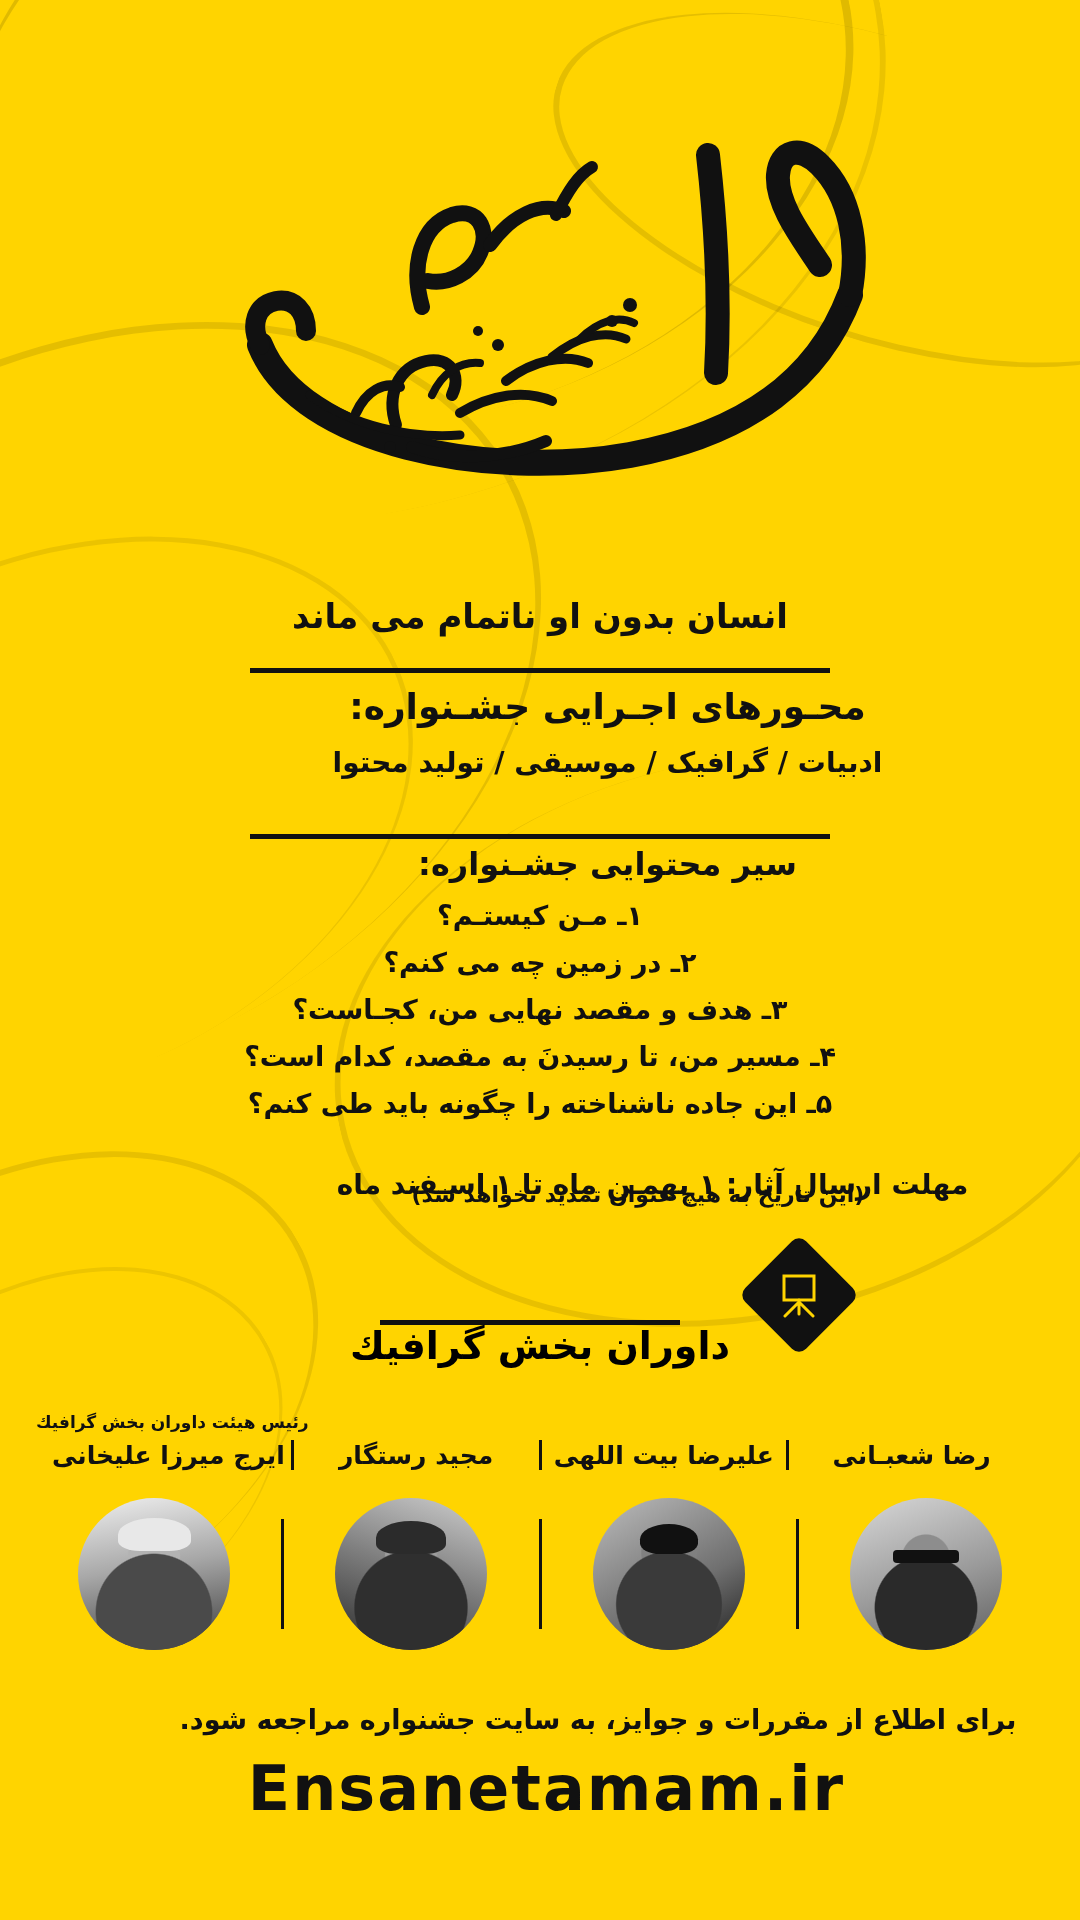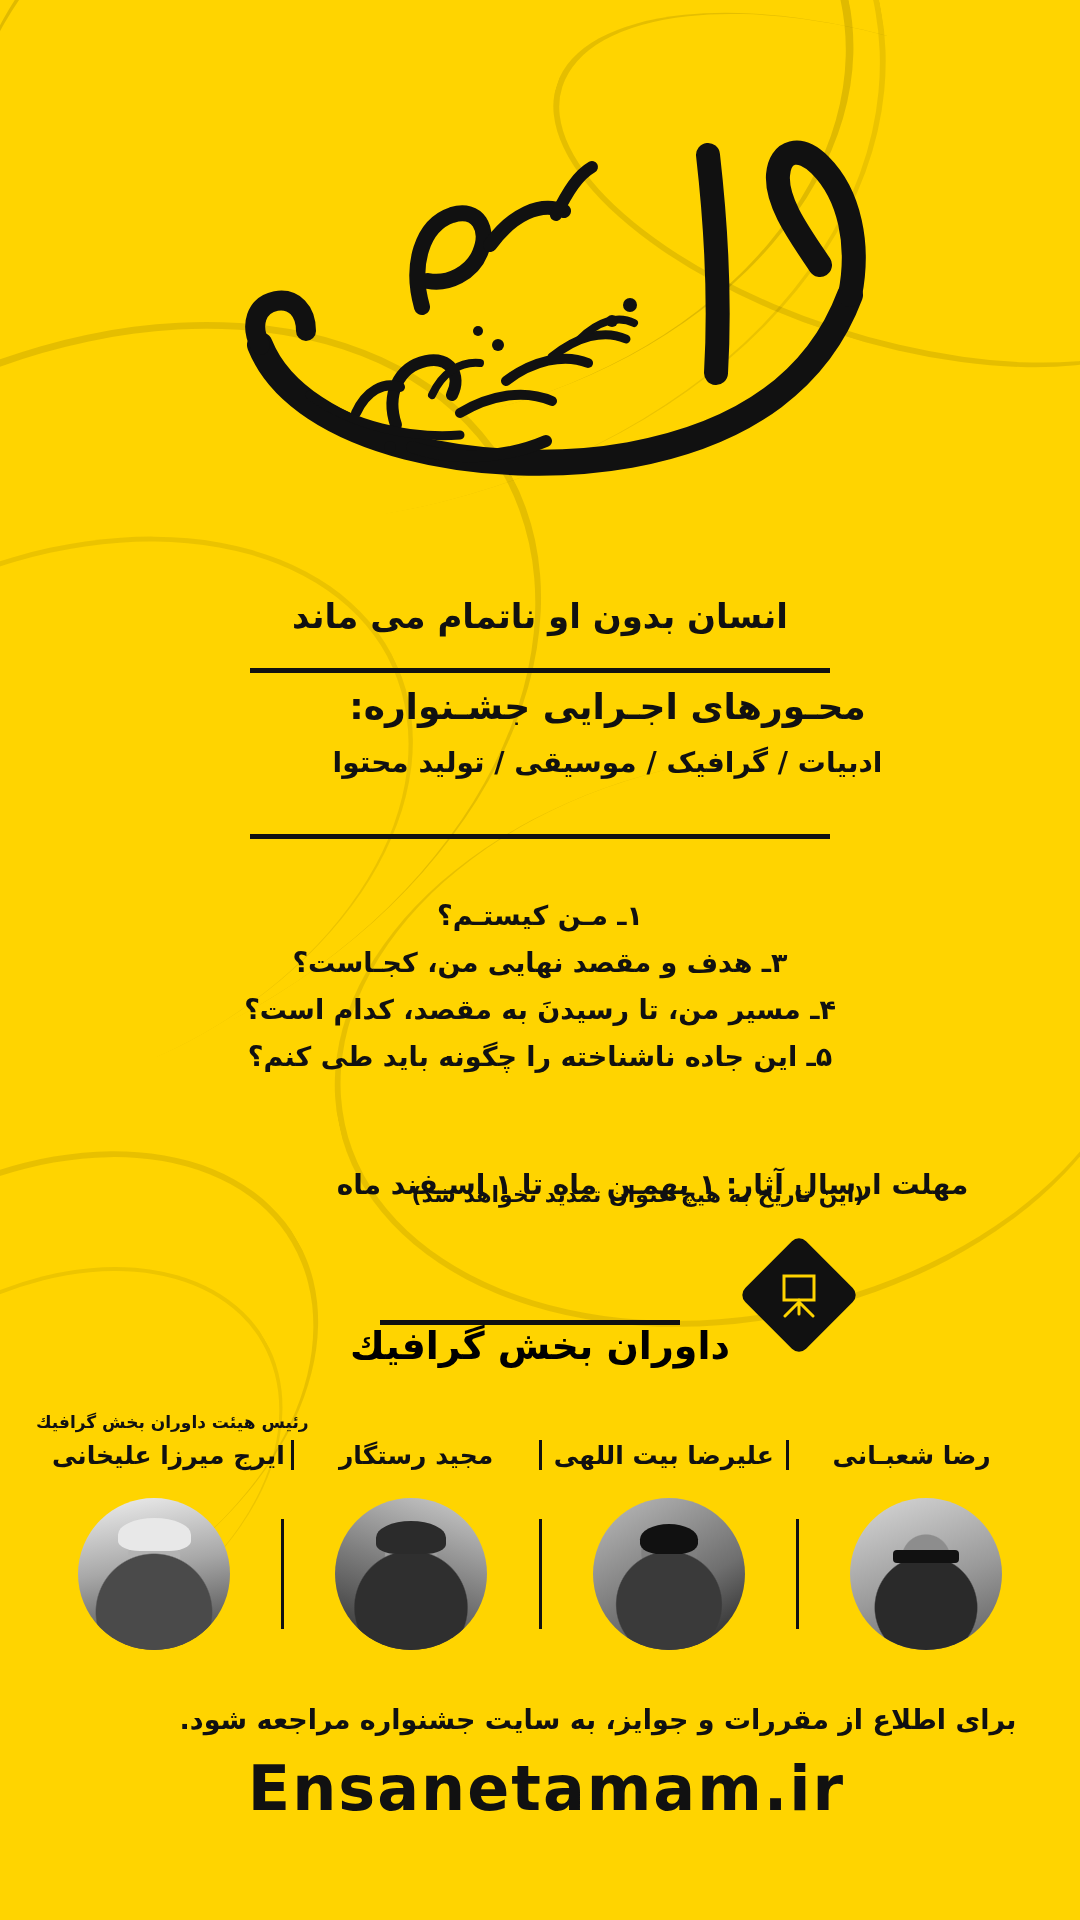--- a/index.html
+++ b/index.html
@@ -300,23 +300,25 @@
     </svg>
   </div>
 
   <div class="tagline">انسان بدون او ناتمام می ماند</div>
 
   <div class="rule rule-1"></div>
   <div class="heading h-axes">محـورهای اجـرایی جشـنواره:</div>
   <div class="heading axes-list">ادبیات / گرافیک / موسیقی / تولید محتوا</div>
 
   <div class="rule rule-2"></div>
+  <div class="heading h-content">سیر محتوایی جشـنواره:</div>
 
   <div class="q-list">
     <div class="q-item">۱ـ مـن کیستـم؟</div>
+    <div class="q-item">۲ـ در زمین چه می کنم؟</div>
     <div class="q-item">۳ـ هدف و مقصد نهایی من، کجـاست؟</div>
     <div class="q-item">۴ـ مسیر من، تا رسیدنَ به مقصد، کدام است؟</div>
     <div class="q-item">۵ـ این جاده ناشناخته را چگونه باید طی کنم؟</div>
   </div>
 
   <div class="deadline">مهلت ارسال آثار:  ۱ بهمـن ماه تا ۱ اسـفند ماه</div>
   <div class="deadline-note">(این تاریخ به هیچ عنوان تمدید نخواهد شد)</div>
 
   <div class="diamond">
     <svg class="easel" width="44" height="46" viewBox="0 0 44 46" aria-hidden="true">

